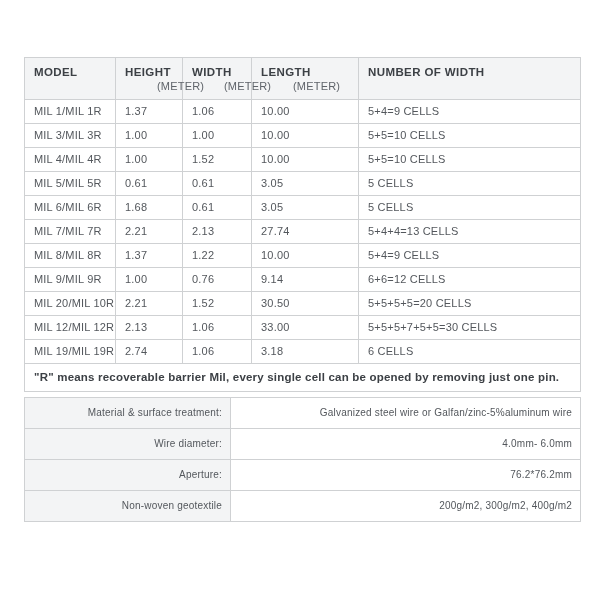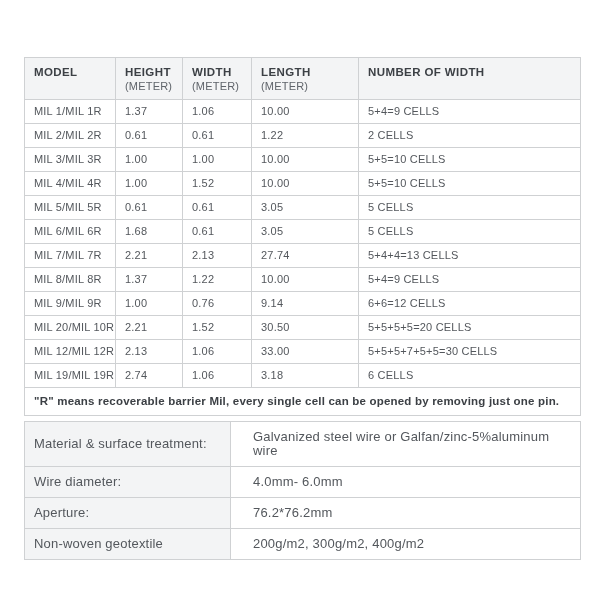--- a/index.html
+++ b/index.html
@@ -37,20 +37,21 @@
     letter-spacing: 0.4px;
   }
   .spec-table thead .hl { line-height: 14px; }
   .spec-table thead .hs {
     font-weight: normal;
     font-size: 11px;
     color: #5f646a;
     letter-spacing: 0.2px;
     line-height: 13px;
     margin-top: 1px;
+    margin-left: 32px;
   }
   .spec-table tbody td {
     padding: 5px 8px 5px 9px;
     font-size: 11px;
     color: #53575c;
     letter-spacing: 0.2px;
     line-height: 13px;
     white-space: nowrap;
     overflow: hidden;
   }
@@ -61,23 +62,23 @@
     color: #3c4045;
     letter-spacing: 0.2px;
     line-height: 13px;
   }
   
   .detail-table {
     margin-top: 5px;
   }
   .detail-table th, .detail-table td {
     border: 1px solid #cfd1d3;
-    text-align: left;
+    text-align: right;
     vertical-align: middle;
-    font-size: 13px;
+    font-size: 10px;
     letter-spacing: 0.2px;
     line-height: 14px;
   }
   .detail-table th {
     background: #f3f4f5;
     font-weight: normal;
     color: #53575c;
     width: 188px;
     padding: 8px 8px 8px 9px;
   }
@@ -123,27 +124,20 @@
     </thead>
     <tbody>
         <tr>
           <td>MIL 1/MIL 1R</td>
           <td>1.37</td>
           <td>1.06</td>
           <td>10.00</td>
           <td>5+4=9 CELLS</td>
         </tr>
         <tr>
-          <td>MIL 2/MIL 2R</td>
-          <td>0.61</td>
-          <td>0.61</td>
-          <td>1.22</td>
-          <td>2 CELLS</td>
-        </tr>
-        <tr>
           <td>MIL 3/MIL 3R</td>
           <td>1.00</td>
           <td>1.00</td>
           <td>10.00</td>
           <td>5+5=10 CELLS</td>
         </tr>
         <tr>
           <td>MIL 4/MIL 4R</td>
           <td>1.00</td>
           <td>1.52</td>

